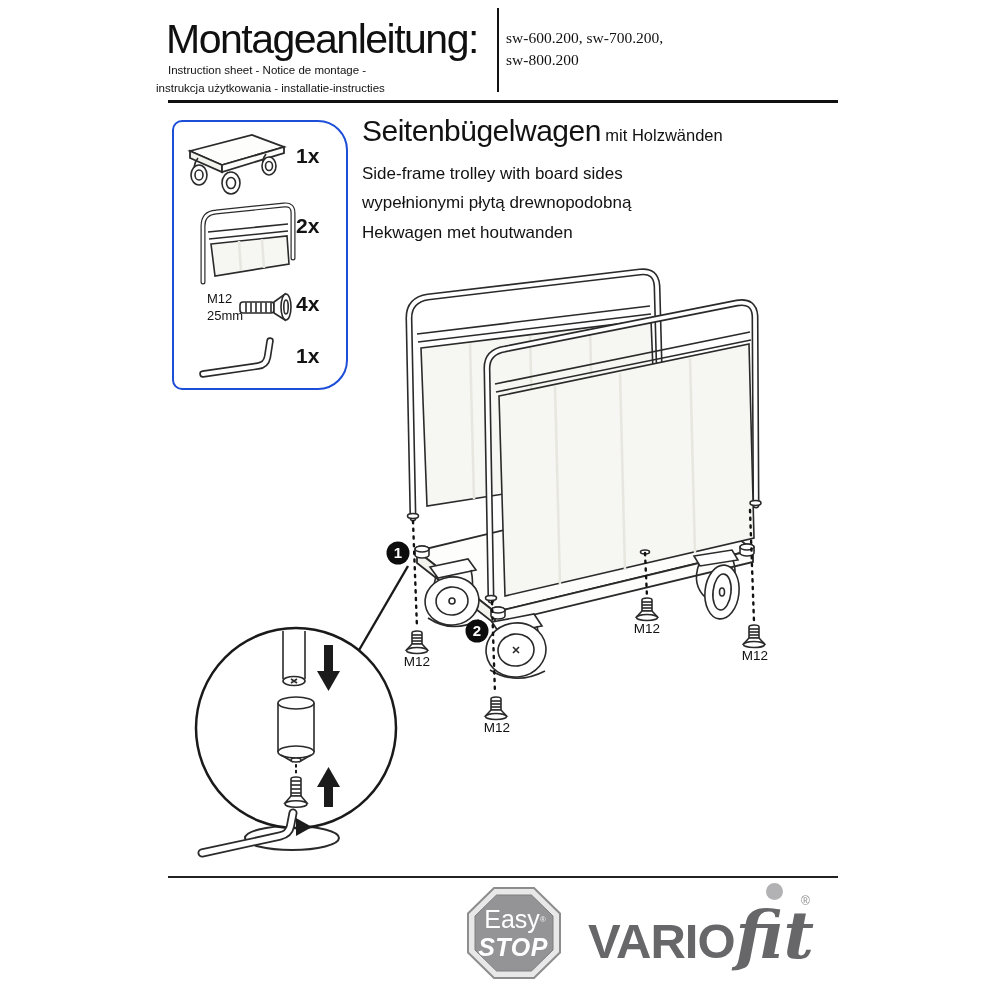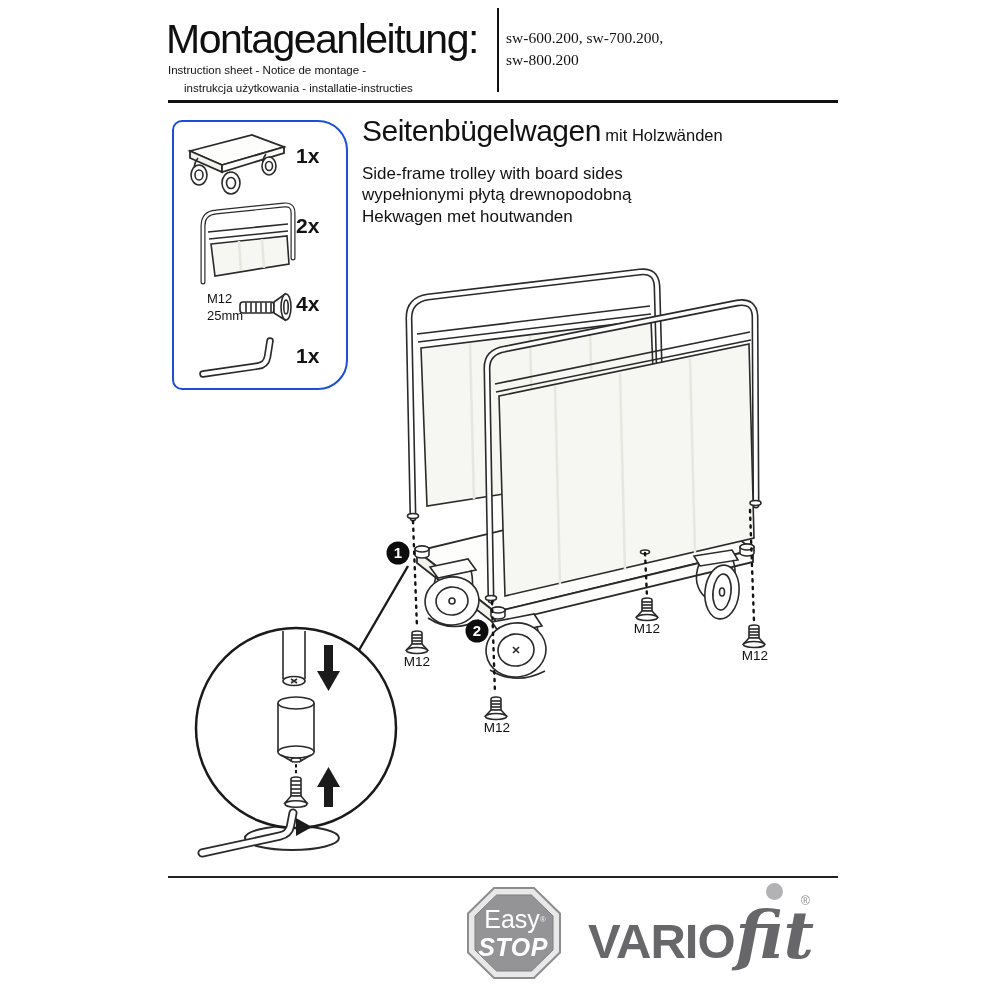--- a/index.html
+++ b/index.html
@@ -3,30 +3,30 @@
 <meta charset="utf-8">
 <style>
   html,body{margin:0;padding:0;background:#fff;}
   body{width:1000px;height:1000px;position:relative;font-family:"Liberation Sans","DejaVu Sans",sans-serif;color:#141414;overflow:hidden;}
   .abs{position:absolute;}
 
   
   .main-title{left:166px;top:16px;font-size:41px;letter-spacing:-1.5px;color:#101010;}
   .models{left:506px;top:27px;font-size:15.5px;line-height:22px;color:#111;font-family:Liberation Serif, serif;}
   .sub1{left:168px;top:64px;font-size:11.5px;color:#111;}
-  .sub2{left:184px;top:82px;font-size:11.5px;color:#111;}
+  .sub2{left:156px;top:82px;font-size:11.5px;color:#111;}
   .vdivider{left:497px;top:8px;width:2px;height:84px;background:#101010;}
   .hrule{left:168px;top:100px;width:670px;height:3px;background:#101010;}
   .frule{left:168px;top:876px;width:670px;height:2px;background:#222;}
 
   
   .product-block{left:362px;top:114px;width:470px;}
   .pt-main{font-size:30px;letter-spacing:-0.5px;color:#121212;}
   .pt-suffix{font-size:16.5px;color:#121212;}
-  .product-line{font-size:17px;line-height:21.4px;color:#121212;margin-top:0;}
+  .product-line{font-size:17px;line-height:21.4px;color:#121212;margin-top:8px;}
   .pt-row{margin-bottom:15px;}
 
   
   .parts-box{left:172px;top:120px;width:172px;height:266px;border:2px solid #1d4ed8;border-radius:10px 30px 30px 10px;}
   .qty{position:absolute;font-size:21px;font-weight:bold;color:#131313;}
   .spec{position:absolute;font-size:13px;color:#131313;line-height:17px;}
 
   
   .tube-o{fill:none;stroke:#2a2a2a;stroke-width:7;stroke-linejoin:round;stroke-linecap:round;}
   .tube-i{fill:none;stroke:#ffffff;stroke-width:3.8;stroke-linejoin:round;stroke-linecap:round;}

